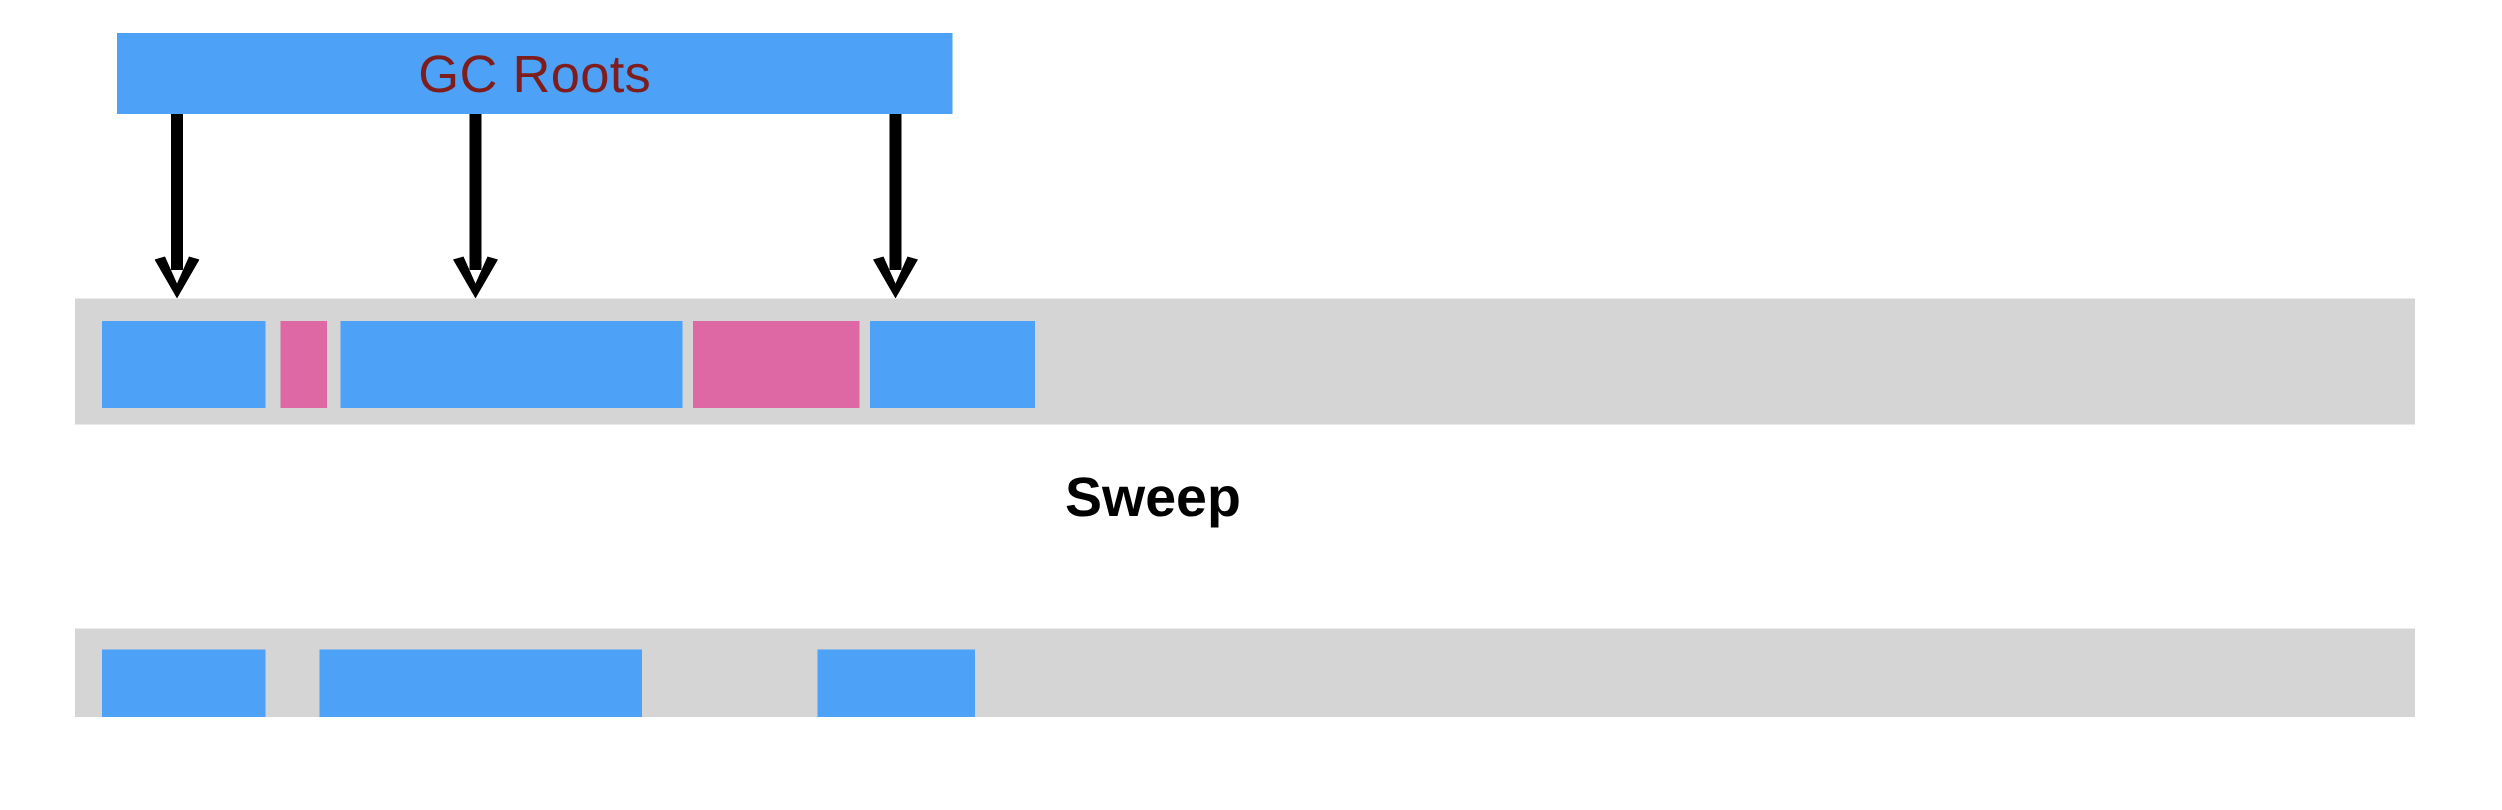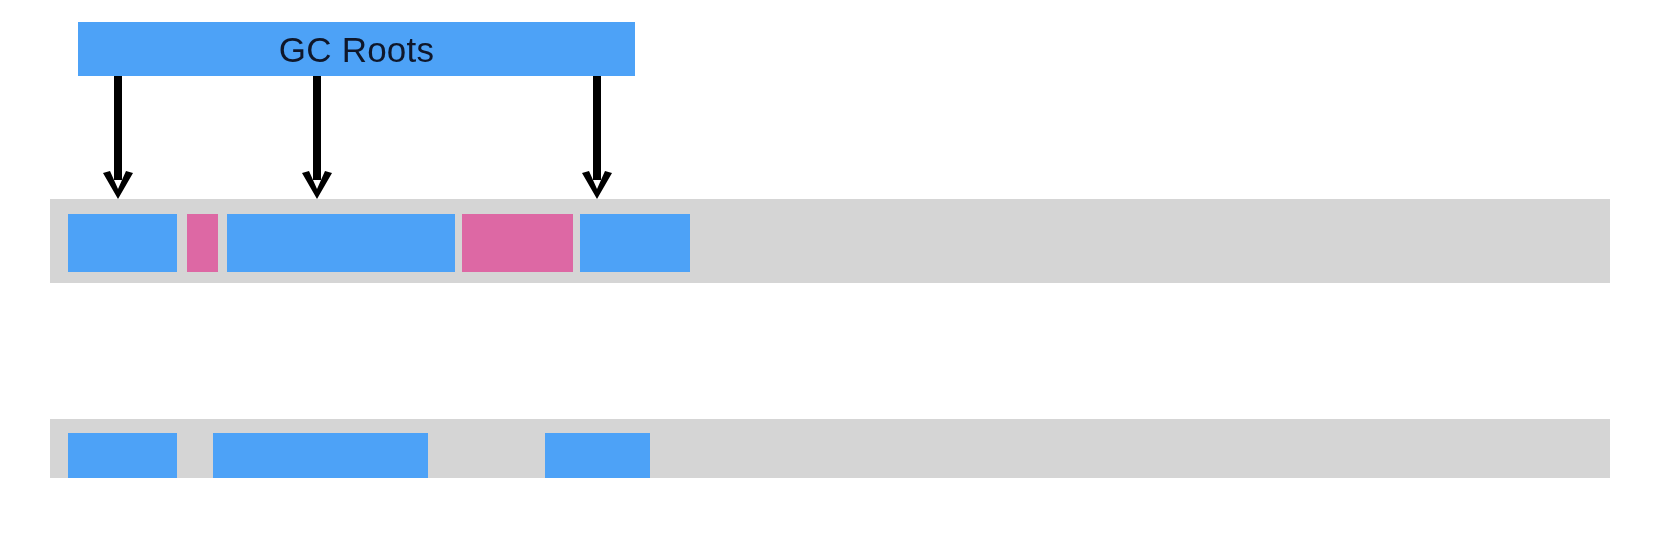--- a/index.html
+++ b/index.html
@@ -53,21 +53,21 @@
     white-space: nowrap;
     line-height: 1;
     user-select: none;
   }
 </style>
 </head>
 <body>
 
 <div id="stage" style="width: 1668px; height: 540px; background: rgb(255, 255, 255);">
 
-  <div class="roots-box" id="roots-box" style="left: 78px; top: 22px; width: 557px; height: 54px; background: rgb(77, 162, 247); color: #0f172a;">
+  <div class="roots-box" id="roots-box" style="left: 78px; top: 22px; width: 557px; height: 54px; background: rgb(77, 162, 247); color: #7f1d1d;">
     <span>GC Roots</span>
   </div>
 
   <div id="arrow-layer">
       <div class="arrow" style="left: 103px; top: 76px; width: 30px; height: 123px;">
         <svg width="30" height="123" viewBox="0 0 30 123">
           <rect x="11" y="0" width="8" height="104" fill="#000000"></rect>
           <polygon points="15,123 0,97 7,95 15,113 23,95 30,97" fill="#000000"></polygon>
         </svg>
       </div>
@@ -86,20 +86,21 @@
     </div>
 
   <div class="heap-bar" id="heap-0" style="left: 50px; top: 199px; width: 1560px; height: 84px; background: rgb(213, 213, 213);">
       <div class="heap-block" style="left: 18px; top: 15px; width: 109px; height: 58px; background: rgb(77, 162, 247);"></div>
       <div class="heap-block" style="left: 137px; top: 15px; width: 31px; height: 58px; background: rgb(221, 104, 164);"></div>
       <div class="heap-block" style="left: 177px; top: 15px; width: 228px; height: 58px; background: rgb(77, 162, 247);"></div>
       <div class="heap-block" style="left: 412px; top: 15px; width: 111px; height: 58px; background: rgb(221, 104, 164);"></div>
       <div class="heap-block" style="left: 530px; top: 15px; width: 110px; height: 58px; background: rgb(77, 162, 247);"></div>
     </div>
 
+  <div class="phase-label" id="phase-label" style="left: 710px; top: 313px; color: rgb(0, 0, 0);">Sweep</div>
 
   <div class="heap-bar" id="heap-1" style="left: 50px; top: 419px; width: 1560px; height: 59px; background: rgb(213, 213, 213);">
       <div class="heap-block" style="left: 18px; top: 14px; width: 109px; height: 45px; background: rgb(77, 162, 247);"></div>
       <div class="heap-block" style="left: 163px; top: 14px; width: 215px; height: 45px; background: rgb(77, 162, 247);"></div>
       <div class="heap-block" style="left: 495px; top: 14px; width: 105px; height: 45px; background: rgb(77, 162, 247);"></div>
     </div>
 
 </div>
 
 </body></html>

